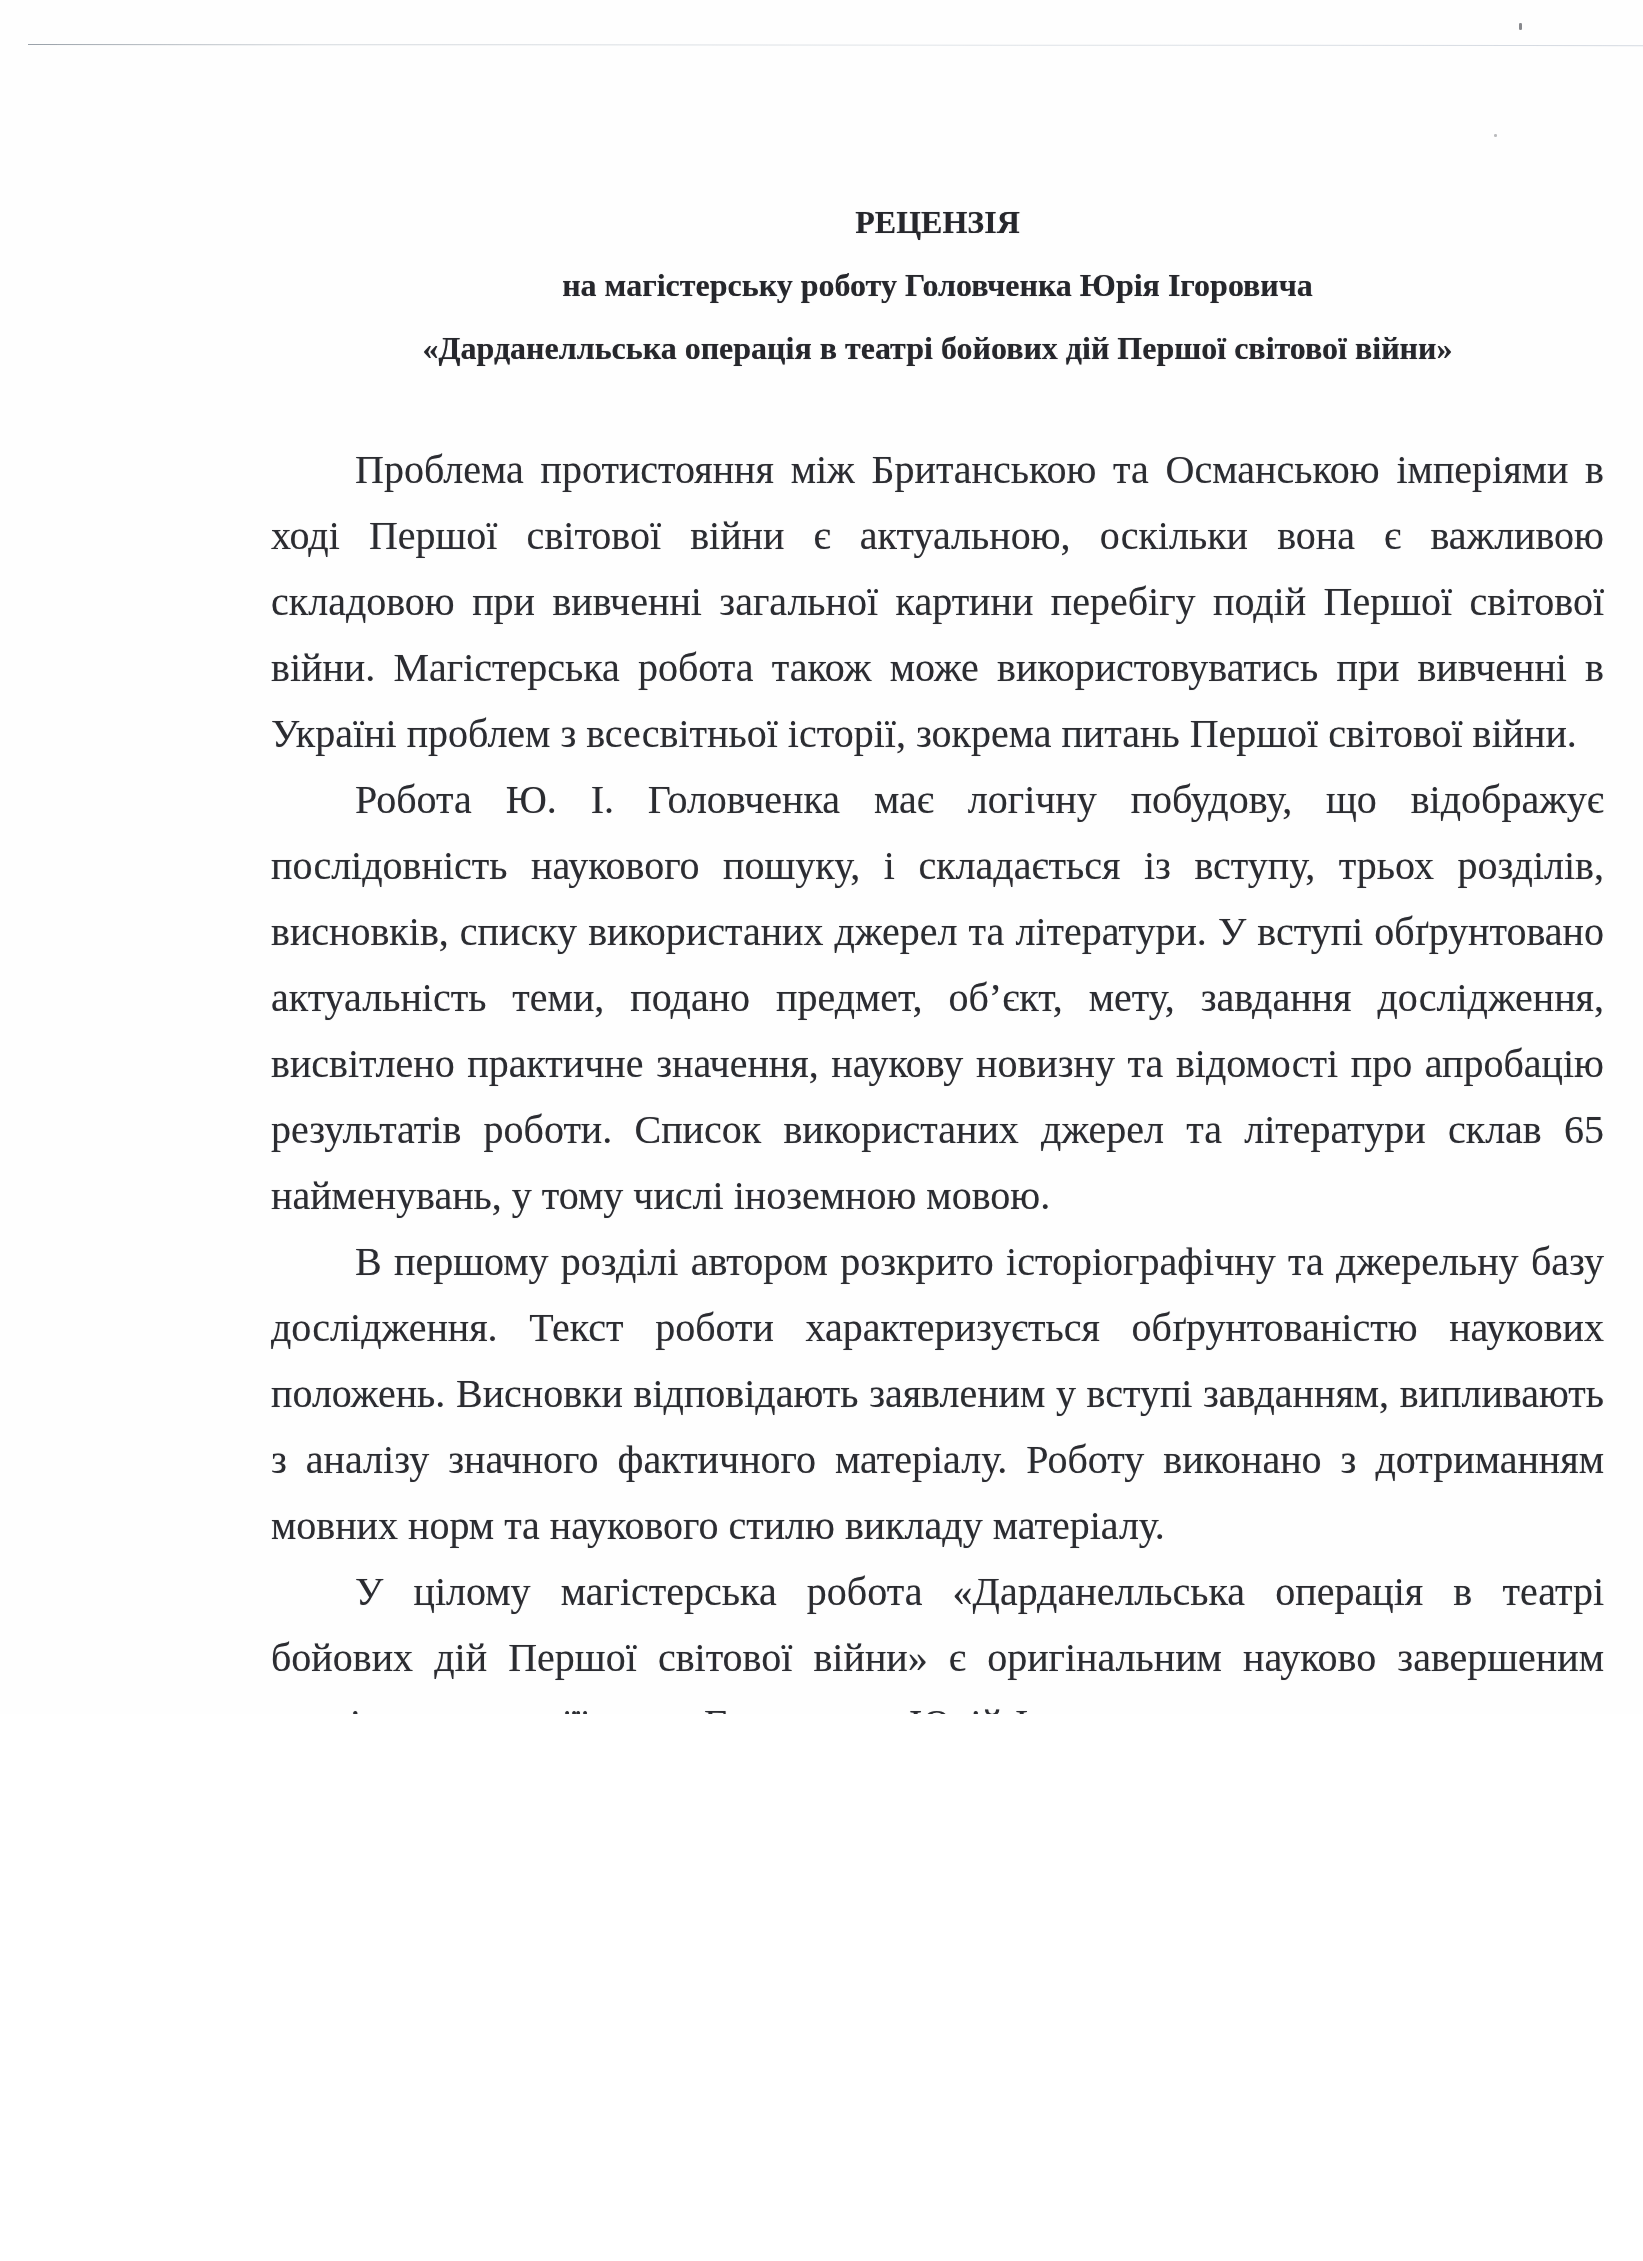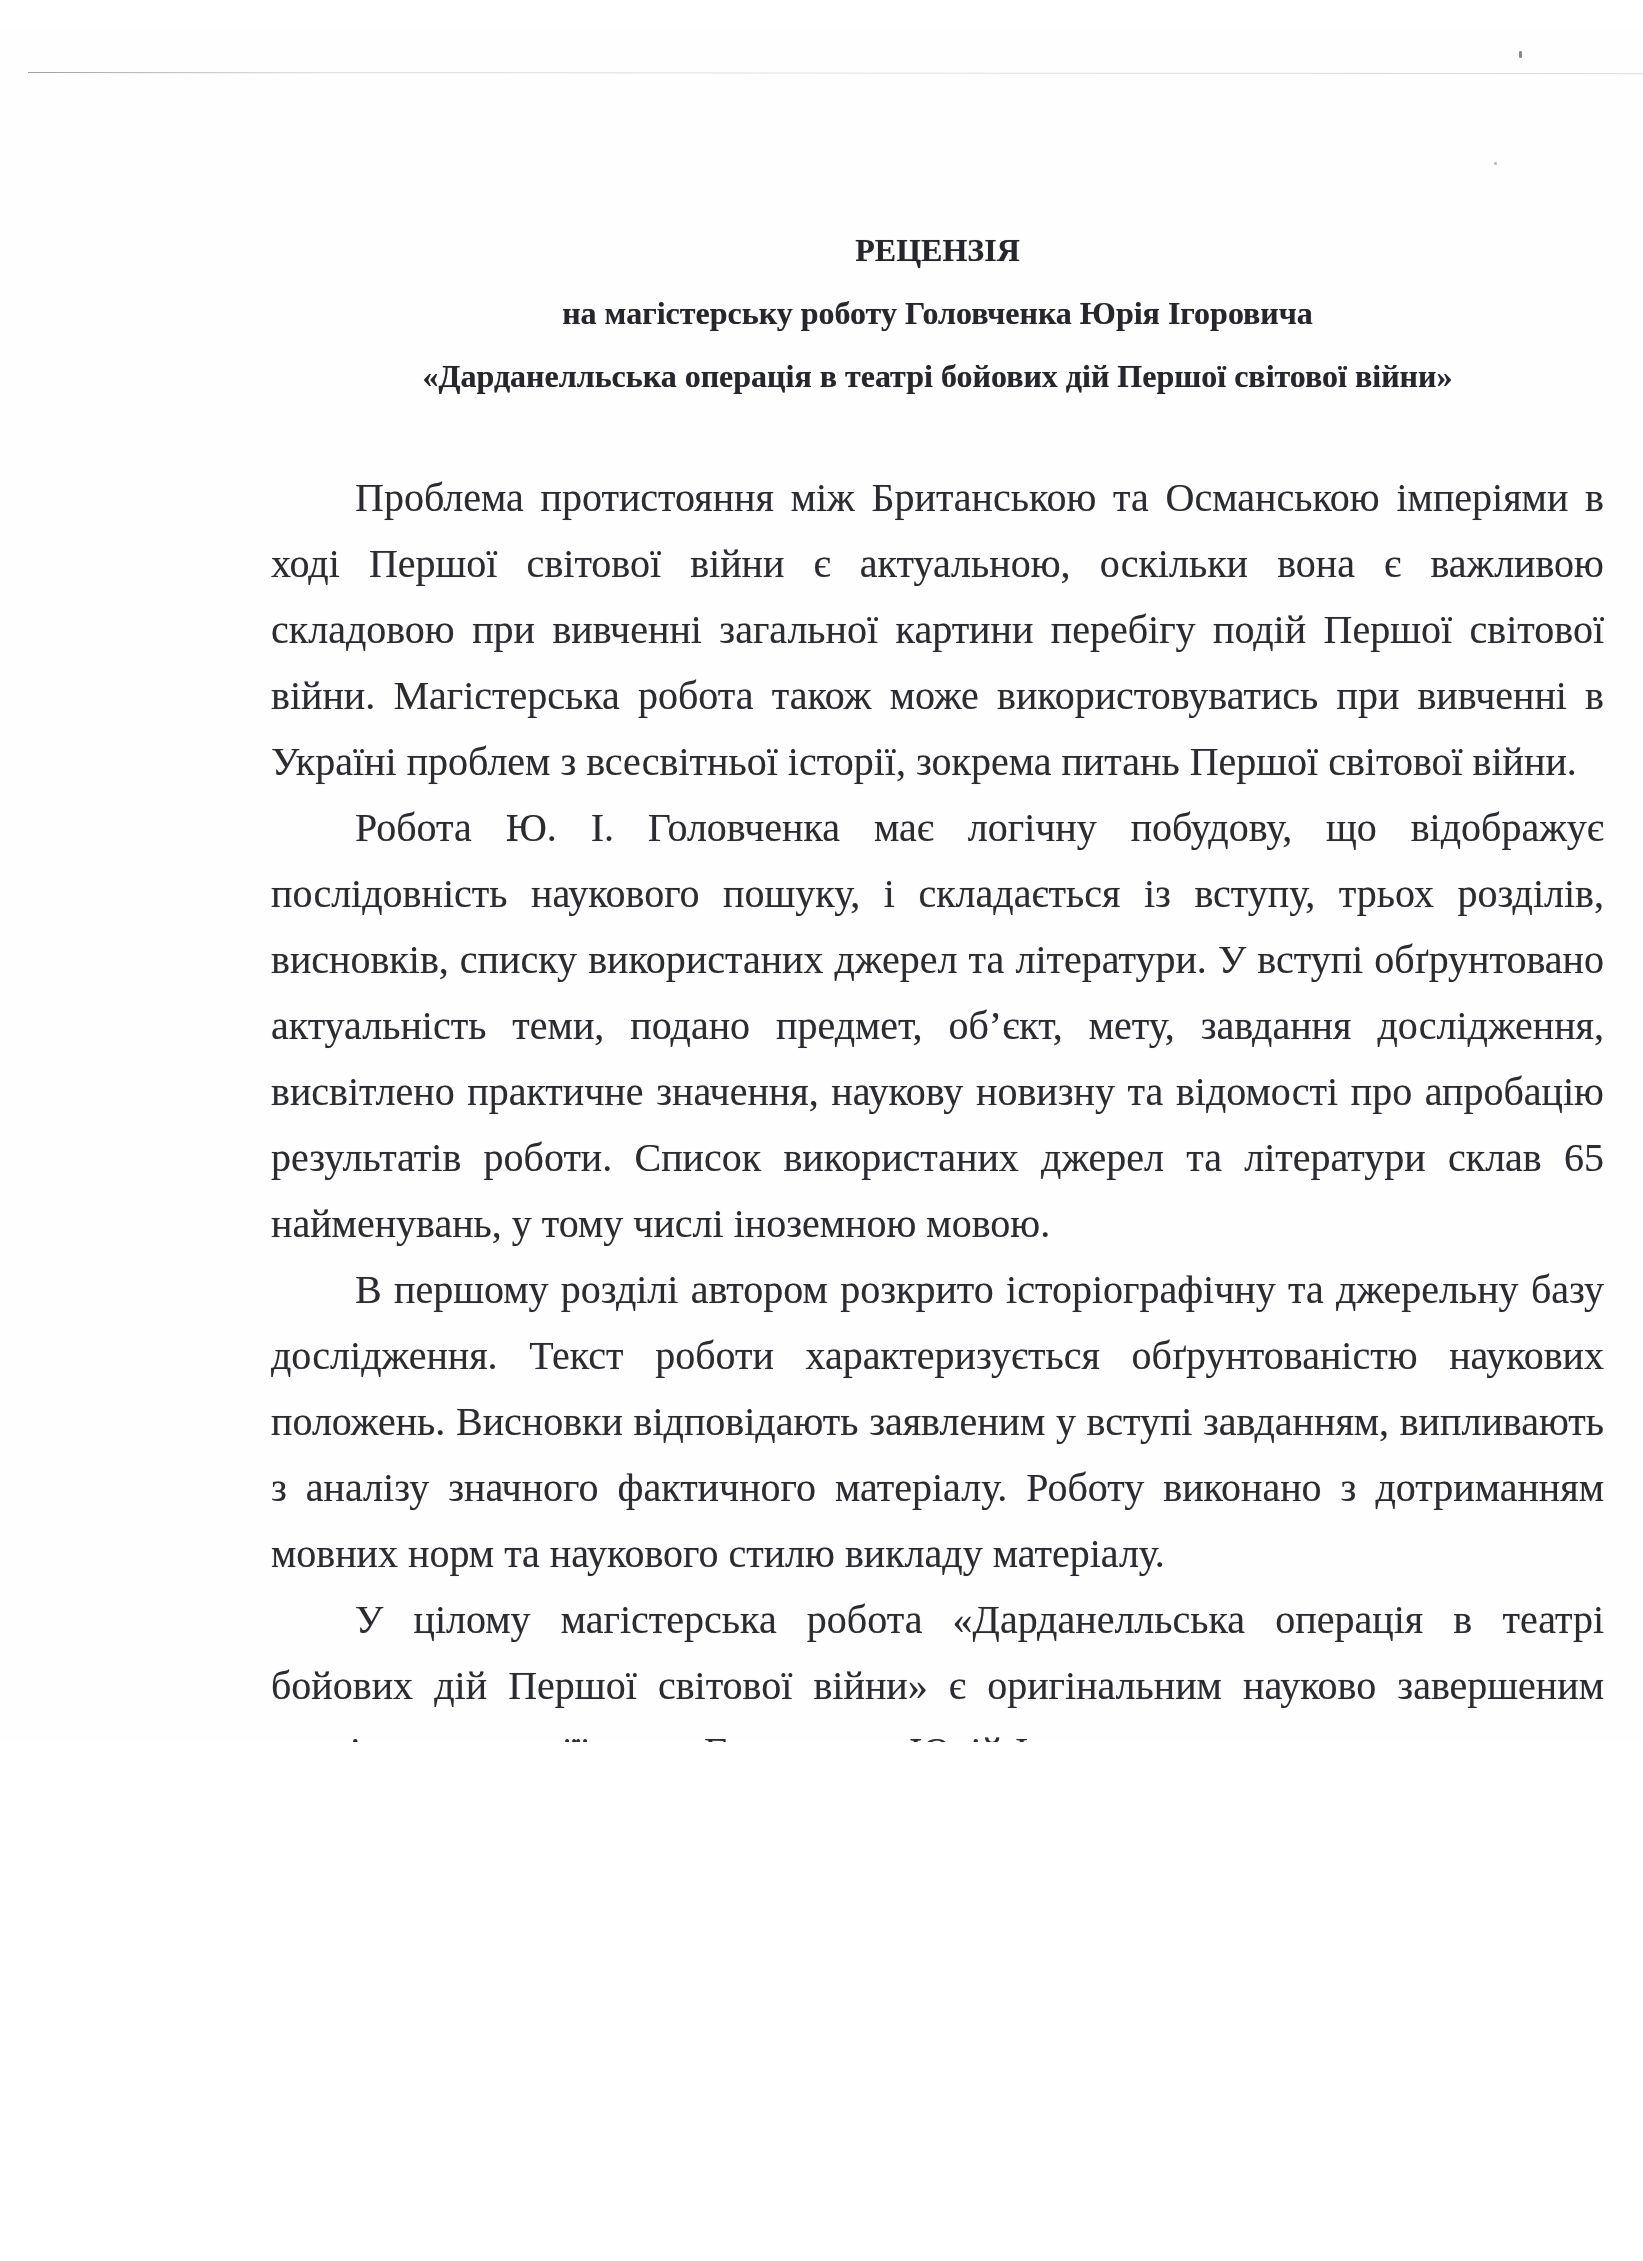--- a/index.html
+++ b/index.html
@@ -8,21 +8,20 @@
     background: #ffffff;
   }
   .page {
     position: relative;
     width: 1644px;
     height: 1714px;
     background: #fefefe;
     overflow: hidden;
     font-family: "Liberation Serif", "DejaVu Serif", serif;
     color: #2b2c31;
-    margin-top: 28px;
   }
   
   .scan-line {
     position: absolute;
     top: 44px;
     left: 28px;
     right: 0;
     height: 1.3px;
     background: linear-gradient(to right,
       rgba(120,130,140,0.75),

